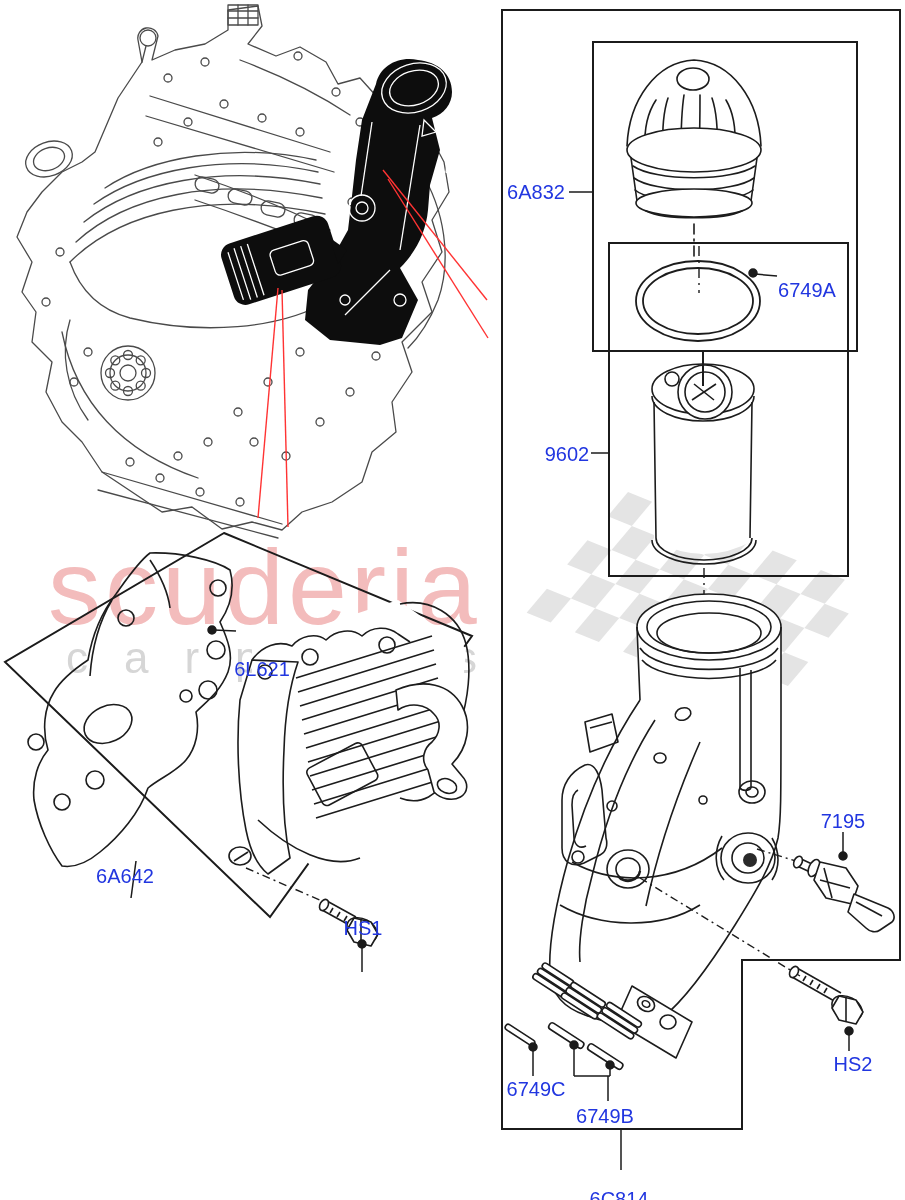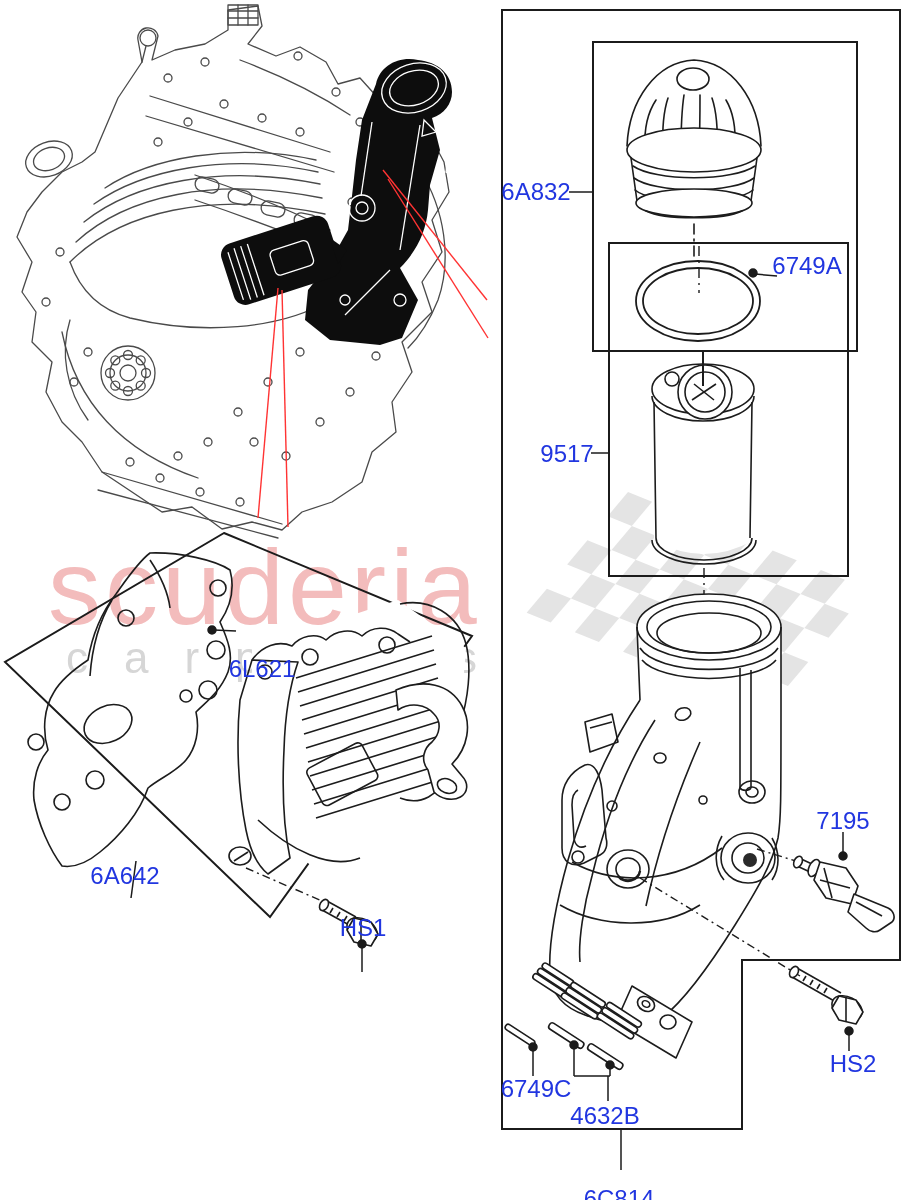--- a/index.html
+++ b/index.html
@@ -3,21 +3,21 @@
 <meta charset="utf-8">
 <style>
   html,body{margin:0;padding:0;background:#ffffff;}
   #stage{position:relative;width:905px;height:1200px;background:#fff;overflow:hidden;
          font-family:"Liberation Sans",sans-serif;}
   .wm-brand{position:absolute;left:48px;top:534px;font-size:106px;font-weight:normal;
             letter-spacing:4px;color:#f3bcbc;z-index:1;line-height:1;}
   .wm-letters{position:absolute;left:66px;top:636px;font-size:44px;color:#d6d6d6;
               letter-spacing:36px;z-index:1;line-height:1;}
   #art{position:absolute;left:0;top:0;z-index:2;}
-  .lbl{position:absolute;transform:translate(-50%,-50%);color:#2136e0;font-size:24px;
+  .lbl{position:absolute;transform:translate(-50%,-50%);color:#2136e0;font-size:20px;
        z-index:3;white-space:nowrap;cursor:pointer;}
 </style>
 </head>
 <body>
 
 <div id="stage">
 
   <div class="wm-brand">scuderia</div>
   <div class="wm-letters">carparts</div>
 
@@ -367,24 +367,24 @@
       <circle cx="533" cy="1047" r="4"></circle>
         <path d="M533,1049 L533,1076" fill="none"></path>
       <circle cx="574" cy="1045" r="4"></circle>
         <circle cx="610" cy="1065" r="4"></circle>
       <path d="M574,1047 L574,1076 M610,1067 L610,1076 M574,1076 L610,1076 M608,1076 L608,1101" fill="none"></path>
       <path d="M621,1129 L621,1170" fill="none"></path>
     </g>
   </svg>
 
   <div class="lbl" style="left:536px;top:192px">6A832</div>
-  <div class="lbl" style="left:807px;top:266px">6749A</div>
-  <div class="lbl" style="left:567px;top:454px">9517</div>
+  <div class="lbl" style="left:807px;top:290px">6749A</div>
+  <div class="lbl" style="left:567px;top:454px">9602</div>
   <div class="lbl" style="left:262px;top:669px">6L621</div>
   <div class="lbl" style="left:125px;top:876px">6A642</div>
   <div class="lbl" style="left:363px;top:928px">HS1</div>
   <div class="lbl" style="left:843px;top:821px">7195</div>
   <div class="lbl" style="left:853px;top:1064px">HS2</div>
   <div class="lbl" style="left:536px;top:1089px">6749C</div>
-  <div class="lbl" style="left:605px;top:1116px">4632B</div>
+  <div class="lbl" style="left:605px;top:1116px">6749B</div>
   <div class="lbl" style="left:619px;top:1199px">6C814</div>
 
 </div>
 
 </body></html>

